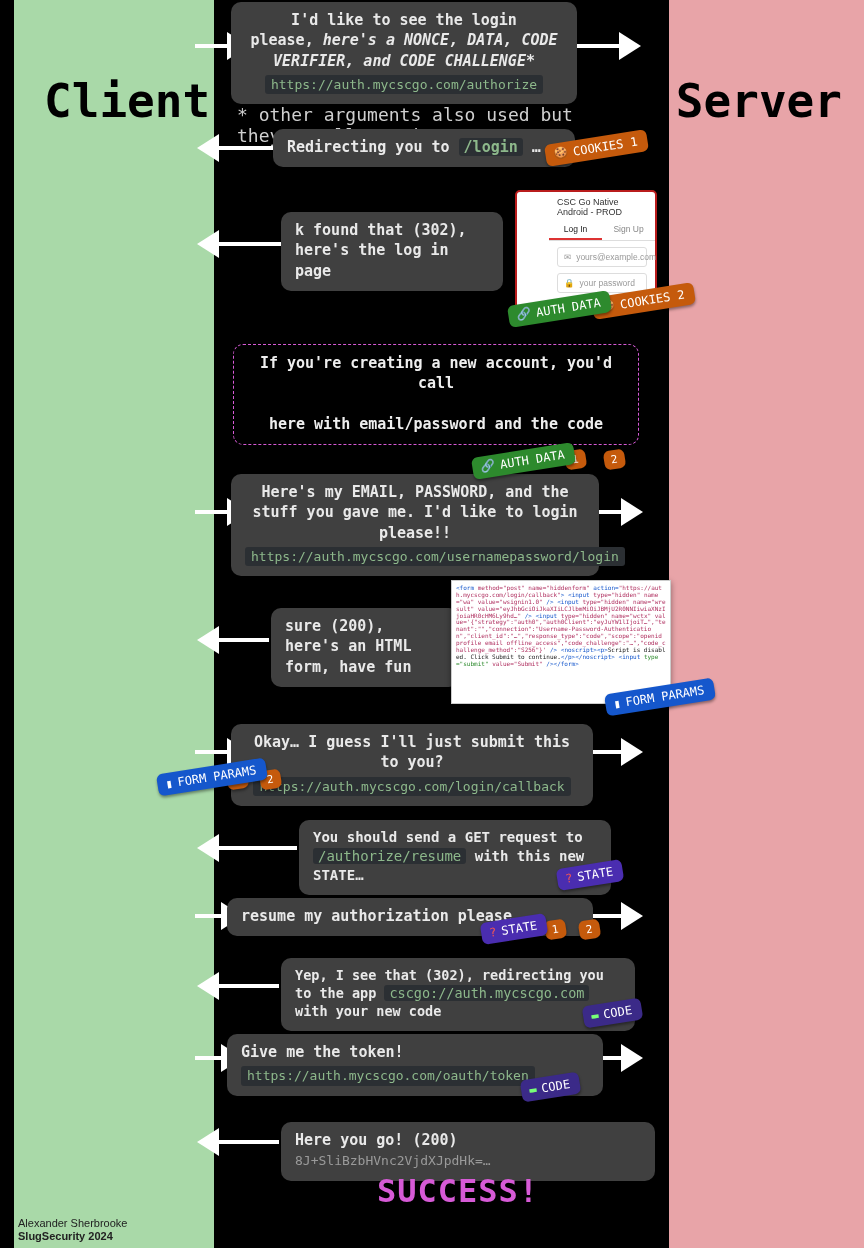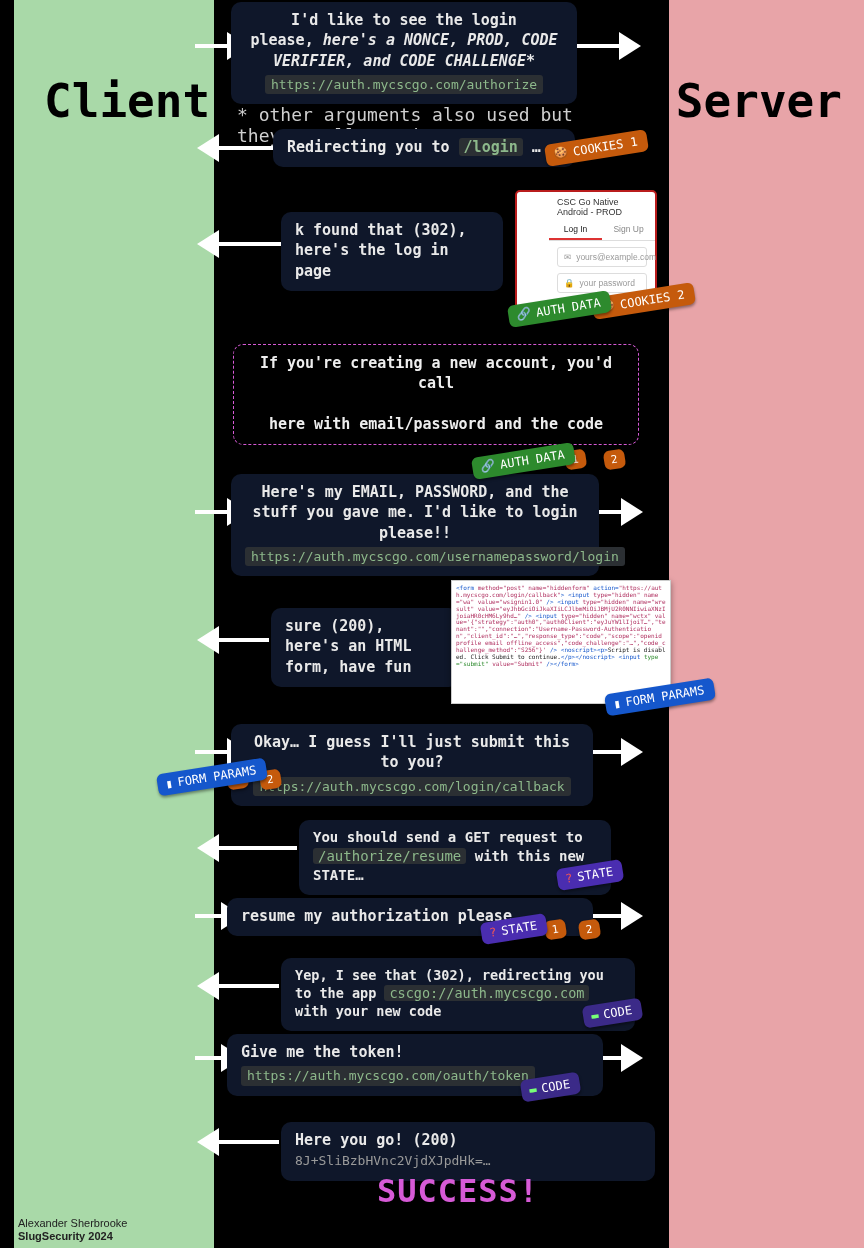--- a/index.html
+++ b/index.html
@@ -44,21 +44,21 @@
   .credit .l2 { font-weight: 700; }
   .lane {
     position: absolute;
     left: 225px;
     width: 424px;
     top: 0;
     height: 1248px;
   }
   .msg {
     position: absolute;
-    background: #0f172a;
+    background: #404040;
     color: #e9e9e9;
     border-radius: 10px;
     padding: 8px 14px 10px 14px;
     font-size: 15px;
     line-height: 1.35;
     text-align: center;
   }
   .msg .url, .url {
     display: inline-block;
     background: #2b2f33;
@@ -180,21 +180,21 @@
 <div class="col-server">
   <div class="col-title">Server</div>
 </div>
 
 <div class="lane">
 
   <div class="arrow right" style="left:-30px; top:44px; width:36px;"></div>
   <div class="arrow right" style="left:350px; top:44px; width:48px;"></div>
   <div class="msg" style="left:6px; top:2px; width:346px;">
     <span style="font-weight:700">I'd like to see the login</span><br>
-    <span style="font-weight:700">please, </span><span class="em" style="font-weight:700">here's a NONCE, PROD, CODE VERIFIER, and CODE CHALLENGE*</span><br>
+    <span style="font-weight:700">please, </span><span class="em" style="font-weight:700">here's a NONCE, DATA, CODE VERIFIER, and CODE CHALLENGE*</span><br>
     <span class="url">https://auth.mycscgo.com/authorize</span>
   </div>
   <div class="footnote" style="left:12px; top:104px;">* other arguments also used but they're all static</div>
 
   <div class="arrow left" style="left:-10px; top:146px; width:58px;"></div>
   <div class="msg" style="left:48px; top:129px; width:302px; text-align:left; font-weight:700">
     <span>Redirecting you to </span><span class="inline-path">/login</span><span> …</span>
   </div>
   <div class="badge cookies tilt-l" style="left:320px; top:137px;">
       <span class="icon">🍪</span>

